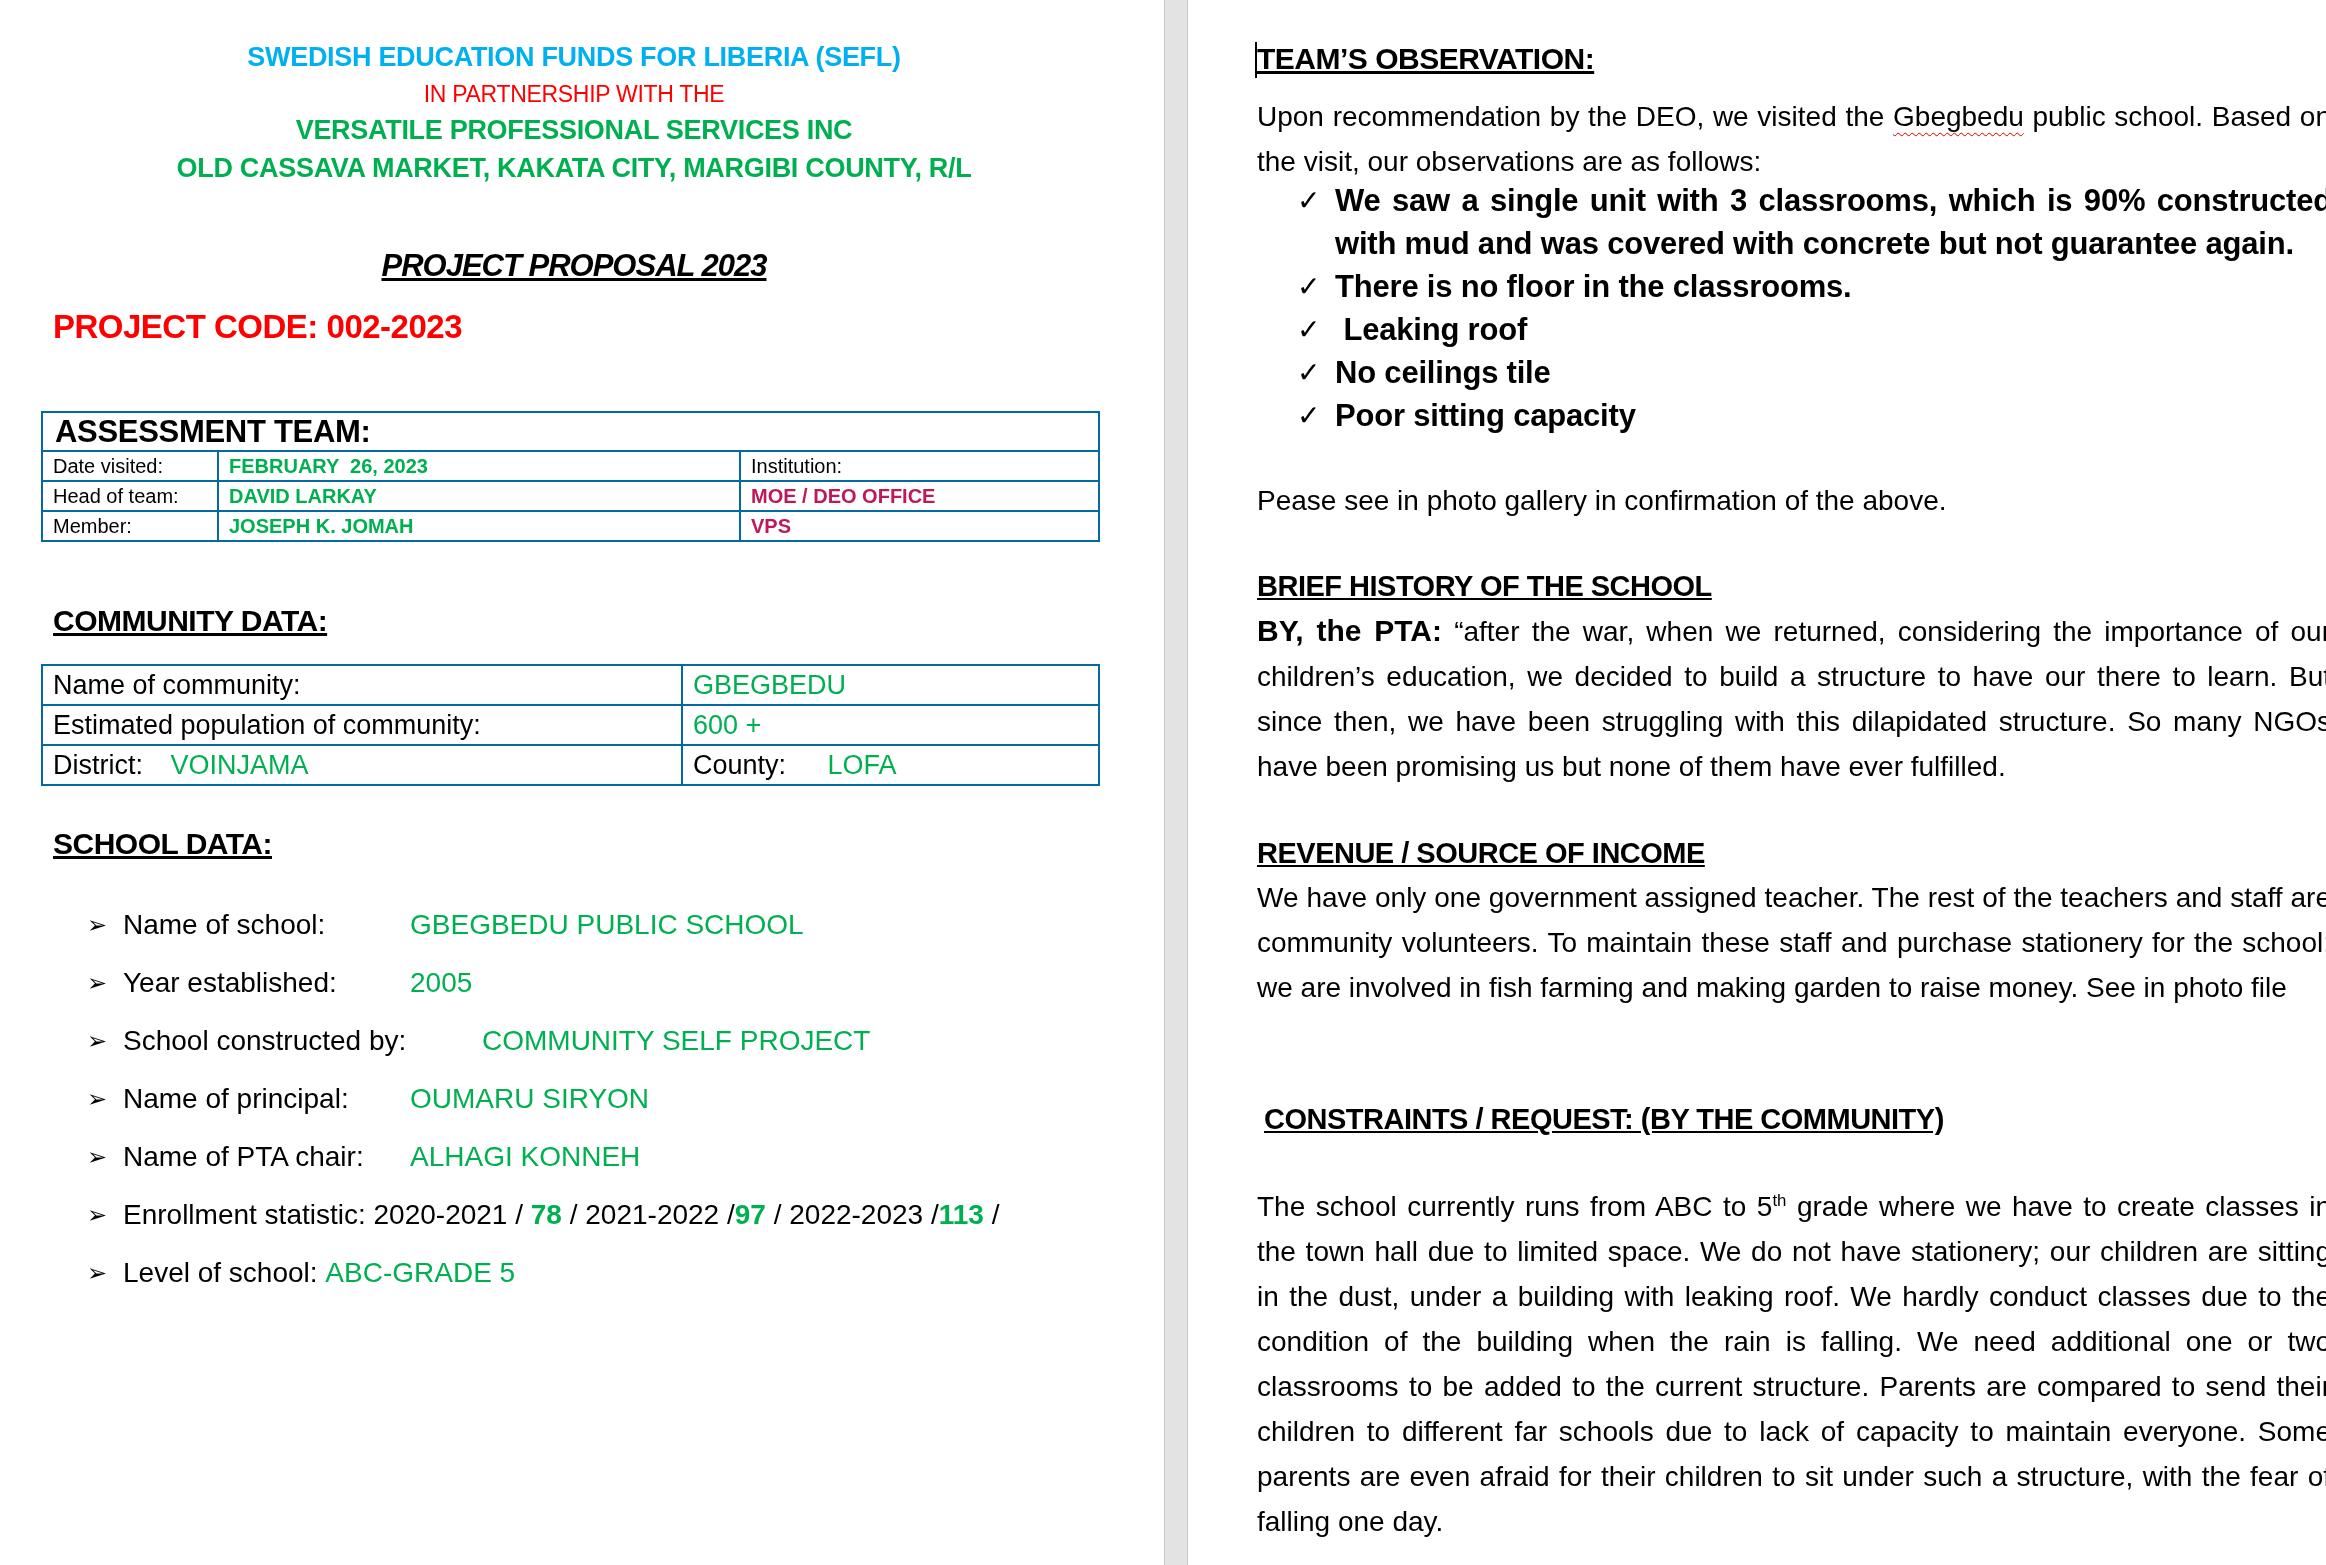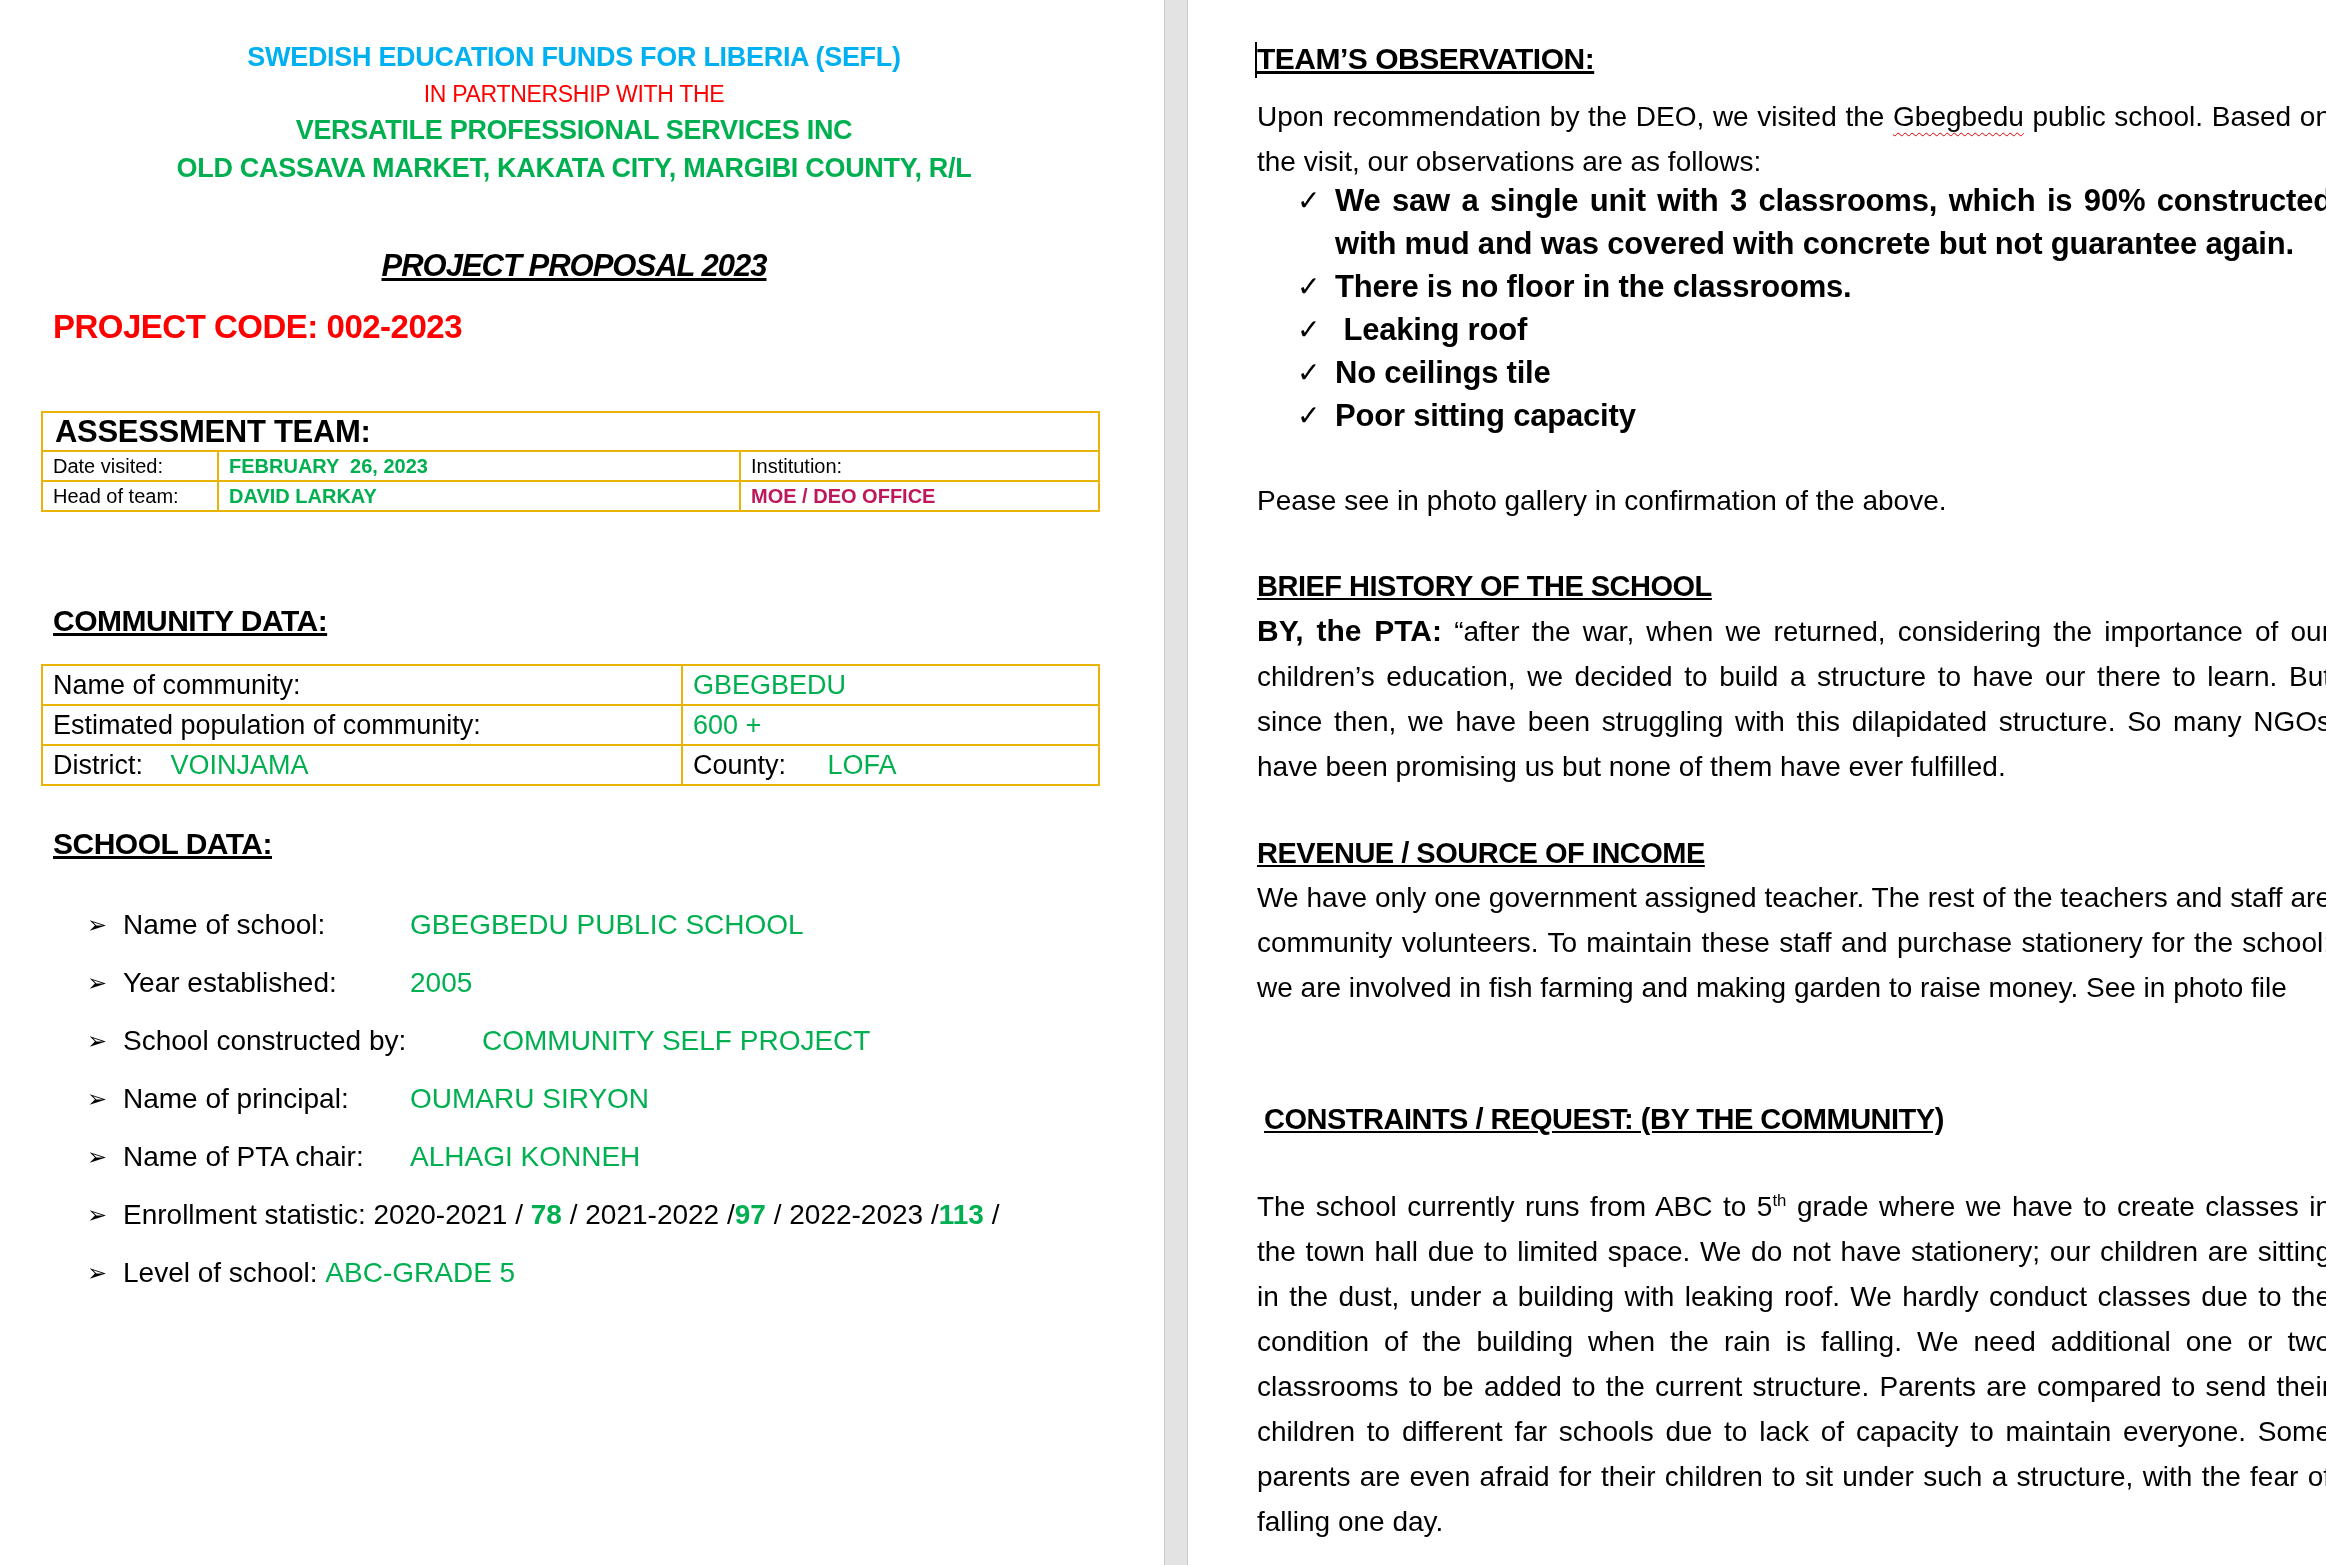--- a/index.html
+++ b/index.html
@@ -22,21 +22,21 @@
   .hdr1 { top:42px; font-size:27px; color:#00b0f0; }
   .hdr2 { top:81px; font-size:23px; color:#ff0000; font-weight:normal; }
   .hdr3 { top:115px; font-size:27px; color:#00b050; }
   .hdr4 { top:153px; font-size:27px; color:#00b050; }
 
   .proposal { position:absolute; left:0; width:1148px; top:248px; text-align:center;
     font-size:31px; font-weight:bold; font-style:italic; text-decoration:underline; letter-spacing:-1px; }
   .code { position:absolute; left:53px; top:308px; font-size:33px; font-weight:bold; color:#ff0000; letter-spacing:-0.5px; }
 
   table { border-collapse:collapse; position:absolute; }
-  td { border:2px solid #eab308; padding:0 10px; box-sizing:border-box; vertical-align:middle; }
+  td { border:2px solid #0369a1; padding:0 10px; box-sizing:border-box; vertical-align:middle; }
 
   #assessment { left:41px; top:411px; width:1059px; }
   #assessment .title-cell { height:39px; font-size:31px; font-weight:bold; padding-left:12px; letter-spacing:-0.3px; }
   #assessment tr.row td { height:30px; font-size:20px; }
   #assessment .lbl { width:176px; }
   #assessment .val { width:522px; color:#00b050; font-weight:bold; font-size:21px; }
   #assessment .val2 { color:#be185d; font-weight:bold; font-size:21px; }
 
   .section-h { position:absolute; font-weight:bold; font-size:30px; text-decoration:underline; letter-spacing:-0.5px; }
 
@@ -82,20 +82,25 @@
     </tr>
     <tr class="row">
       <td class="lbl">Date visited:</td>
       <td class="val" style="white-space:pre">FEBRUARY  26, 2023</td>
       <td>Institution:</td>
     </tr>
     <tr class="row">
       <td class="lbl">Head of team:</td>
       <td class="val">DAVID LARKAY</td>
       <td class="val2">MOE / DEO OFFICE</td>
+    </tr>
+    <tr class="row">
+      <td class="lbl">Member:</td>
+      <td class="val">JOSEPH K. JOMAH</td>
+      <td class="val2">VPS</td>
     </tr>
   </tbody>
     </table>
 
   <div class="section-h" style="left:53px; top:604px;">COMMUNITY DATA:</div>
 
   <table id="community">
     <tbody>
         <tr>
       <td class="c1">Name of community:</td>

